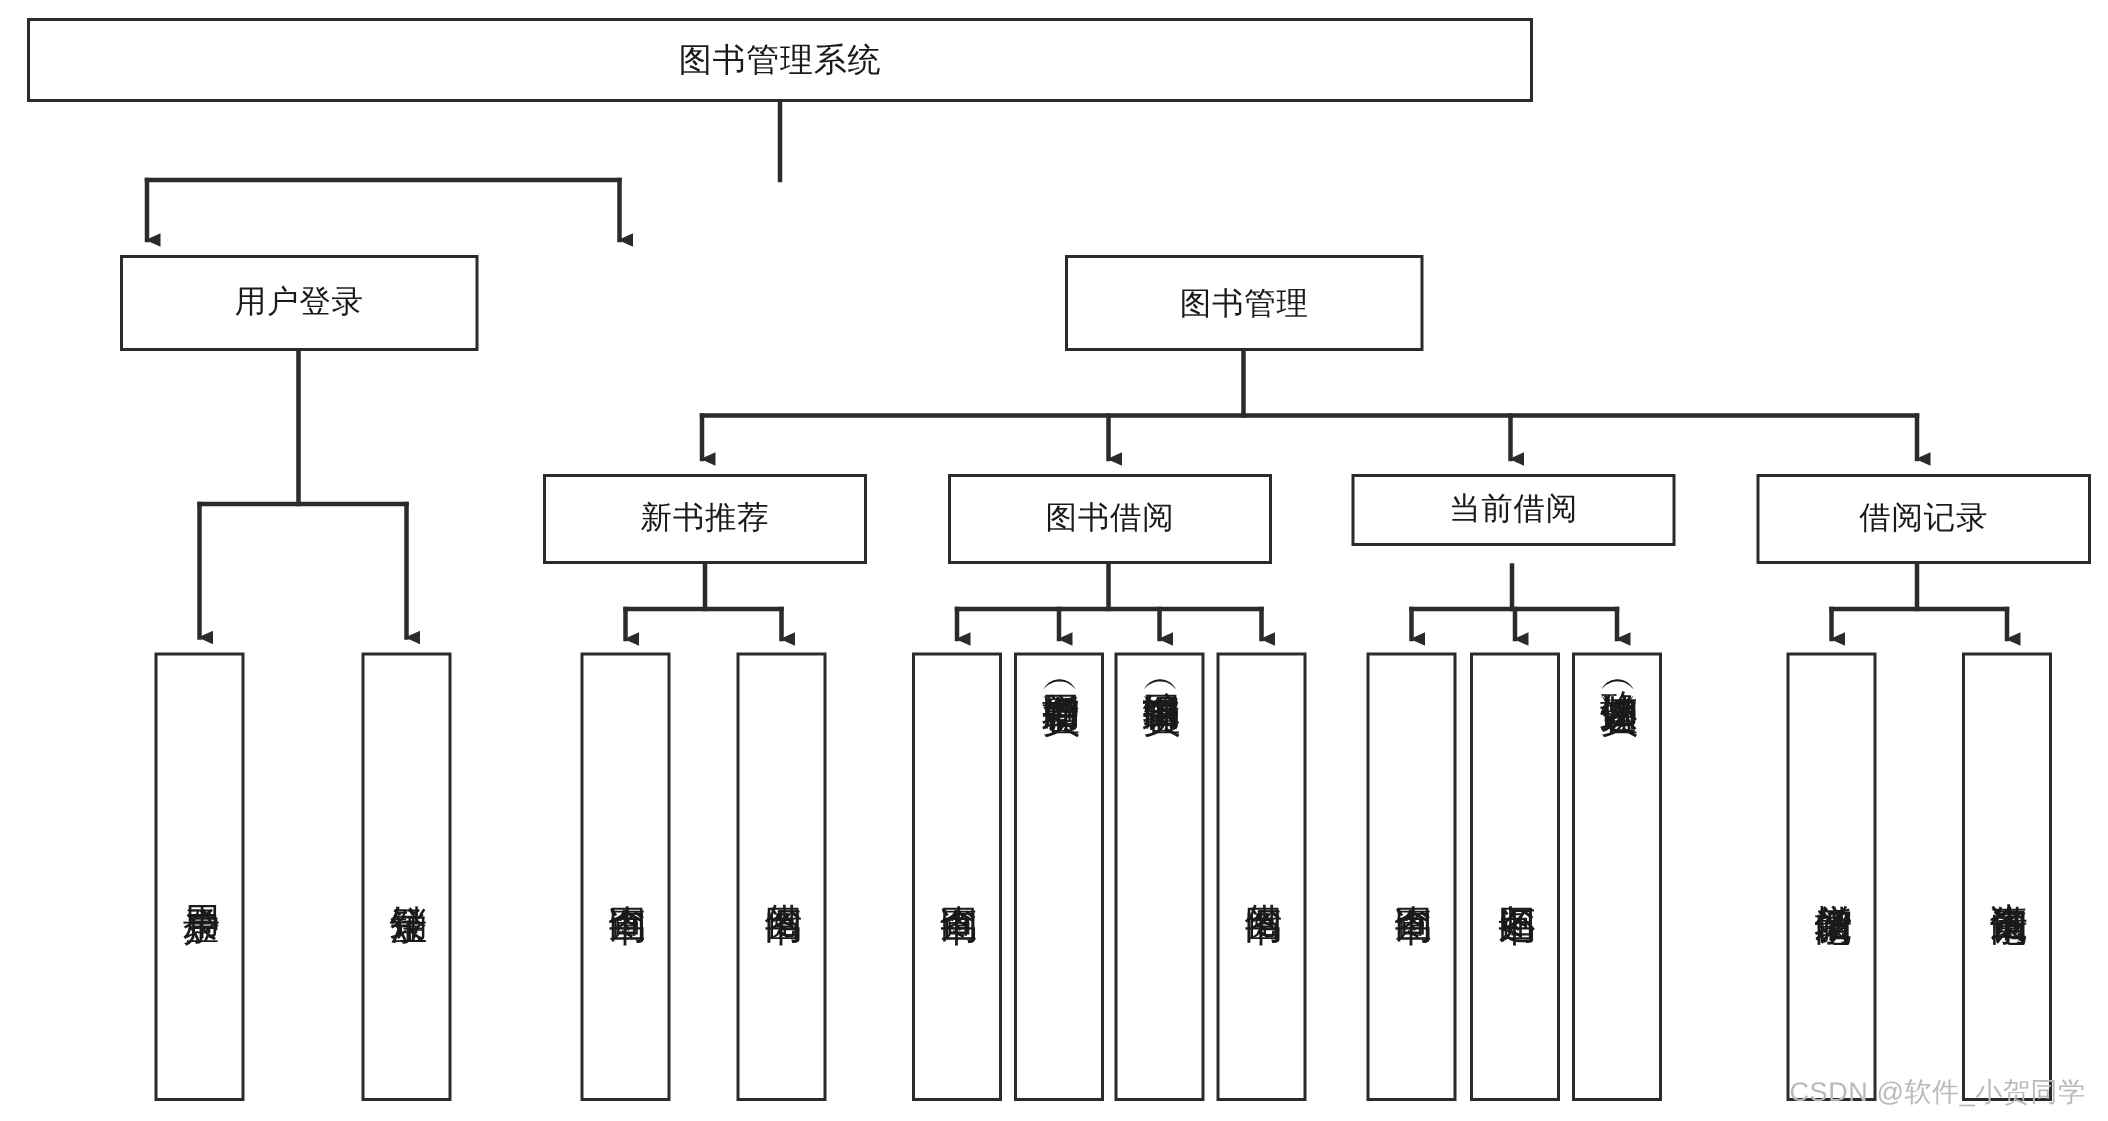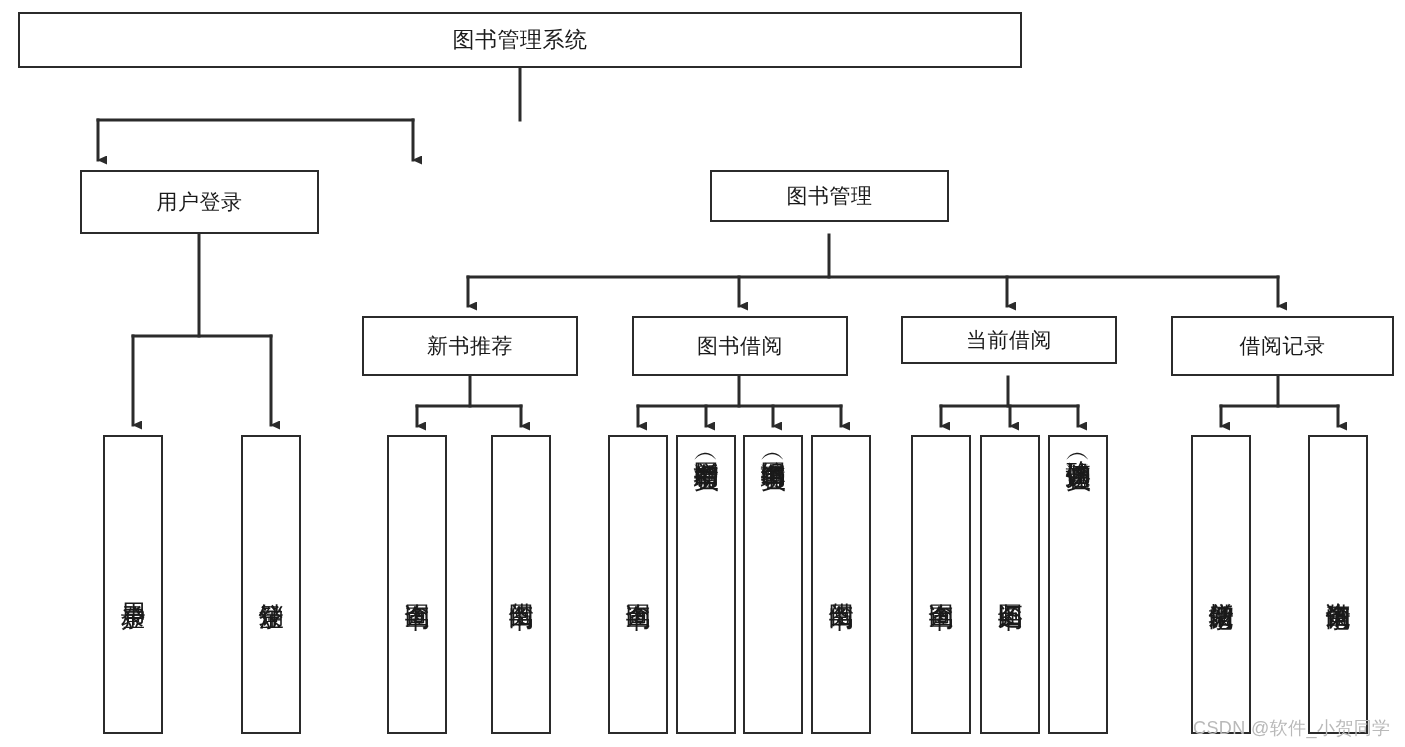--- a/index.html
+++ b/index.html
@@ -133,21 +133,21 @@
   </svg>
 
   <div class="node horiz" id="node-root" style="left:18px; top:12px; width:1004px; height:56px;">
     <span class="node-label">图书管理系统</span>
   </div>
 
   <div class="node horiz" style="left:80px; top:170px; width:239px; height:64px;">
     <span class="node-label">用户登录</span>
   </div>
 
-  <div class="node horiz" style="left:710px; top:170px; width:239px; height:52px;font-family:Liberation Serif, serif;">
+  <div class="node horiz" style="left:710px; top:170px; width:239px; height:64px;font-family:Liberation Serif, serif;">
     <span class="node-label">图书管理</span>
   </div>
 
   <div class="node horiz" style="left:362px; top:316px; width:216px; height:60px;">
     <span class="node-label">新书推荐</span>
   </div>
 
   <div class="node horiz" style="left:632px; top:316px; width:216px; height:60px;">
     <span class="node-label">图书借阅</span>
   </div>

